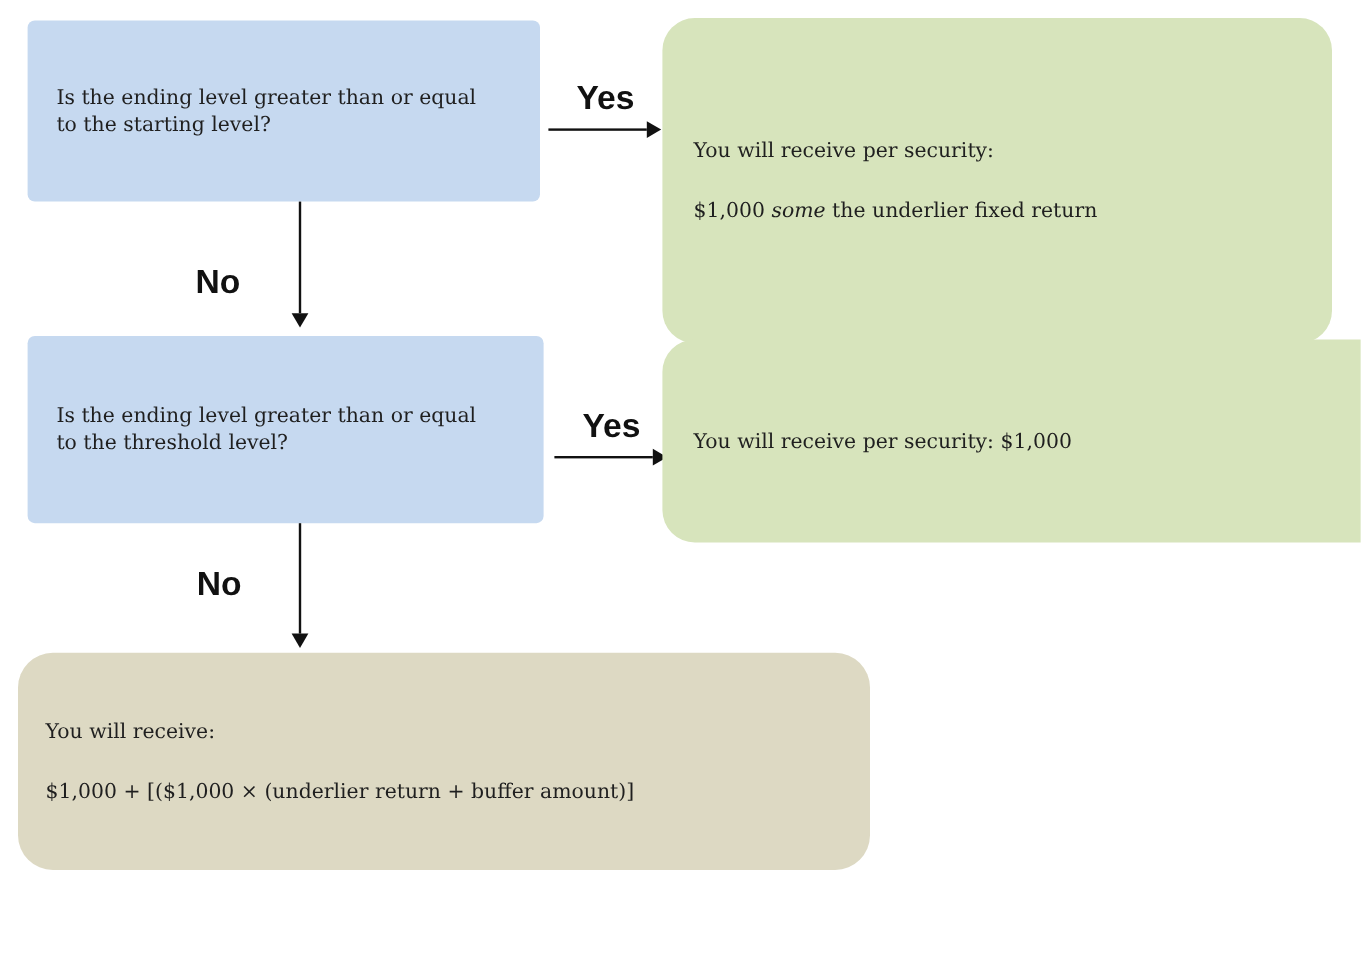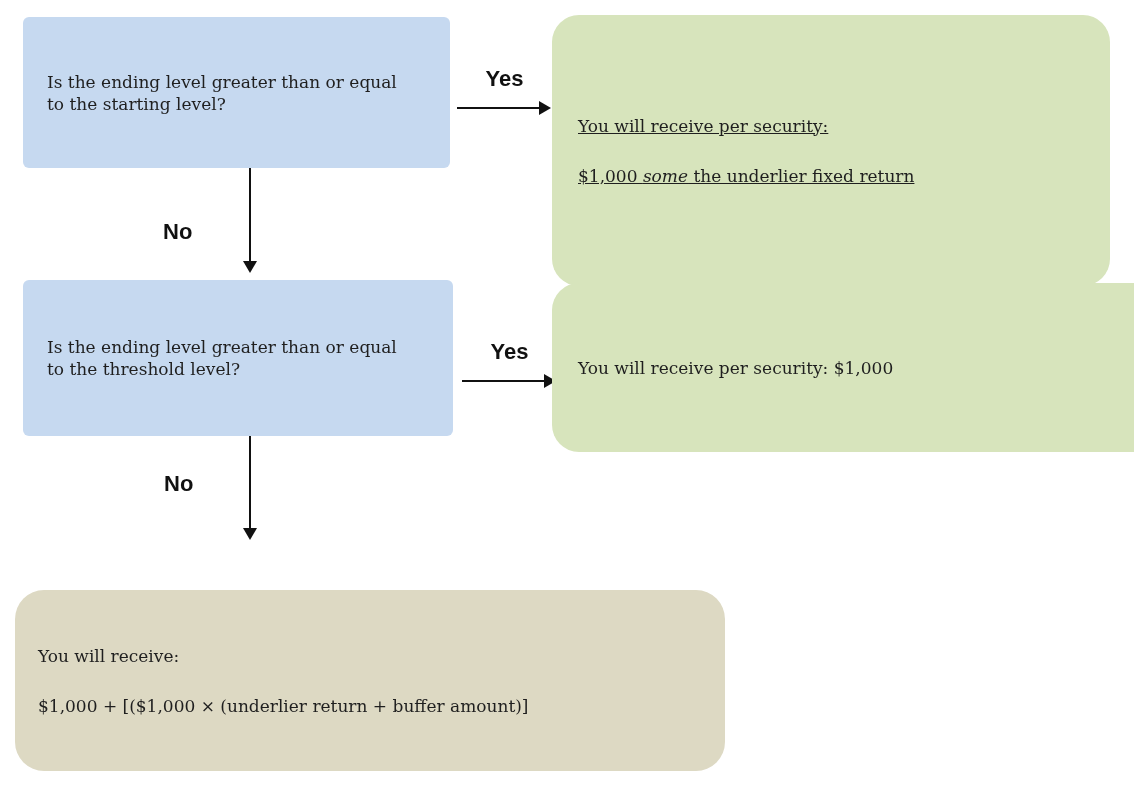--- a/index.html
+++ b/index.html
@@ -31,30 +31,30 @@
   }
   .outcome {
     background: var(--outcome-fill, #d7e4bc);
     border-radius: 27px;
   }
   .loss {
     background: var(--loss-fill, #ddd9c3);
     border-radius: 29px;
   }
   #q1 { left: 23px;  top: 17px;  width: 427px; height: 151px; padding: 0 8px 0 24px; }
-  #a1 { left: 552px; top: 15px;  width: 558px; height: 271px; padding: 0 24px 0 26px; text-decoration: underline; }
+  #a1 { left: 552px; top: 15px;  width: 558px; height: 271px; padding: 0 24px 0 26px; }
   #q2 { left: 23px;  top: 280px; width: 430px; height: 156px; padding: 0 8px 0 24px; }
   #a2 { left: 552px; top: 283px; width: 649px; height: 169px; padding: 0 24px 0 26px; }
-  #a3 { left: 15px;  top: 544px; width: 710px; height: 181px; padding: 0 36px 0 23px; margin-top: 46px; }
+  #a3 { left: 15px;  top: 544px; width: 710px; height: 181px; padding: 0 36px 0 23px; }
 
   .edge-label {
     position: absolute;
     font-family: "Liberation Sans", sans-serif;
     font-weight: bold;
-    font-size: 22px;
+    font-size: 28px;
     color: var(--arrow, #111111);
   }
   .edge-label.centered { text-align: center; }
 
   .harrow {
     position: absolute;
     height: 2px;
     background: var(--arrow, #111111);
   }
   .harrow::after {

